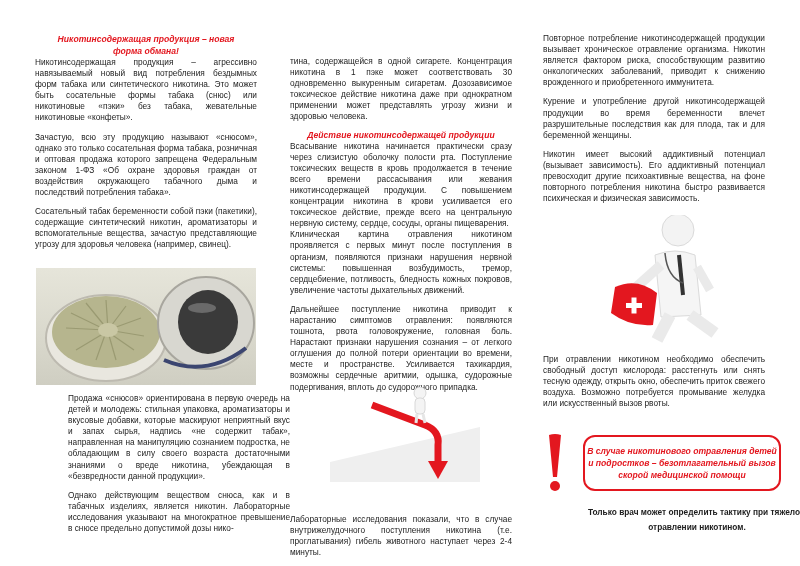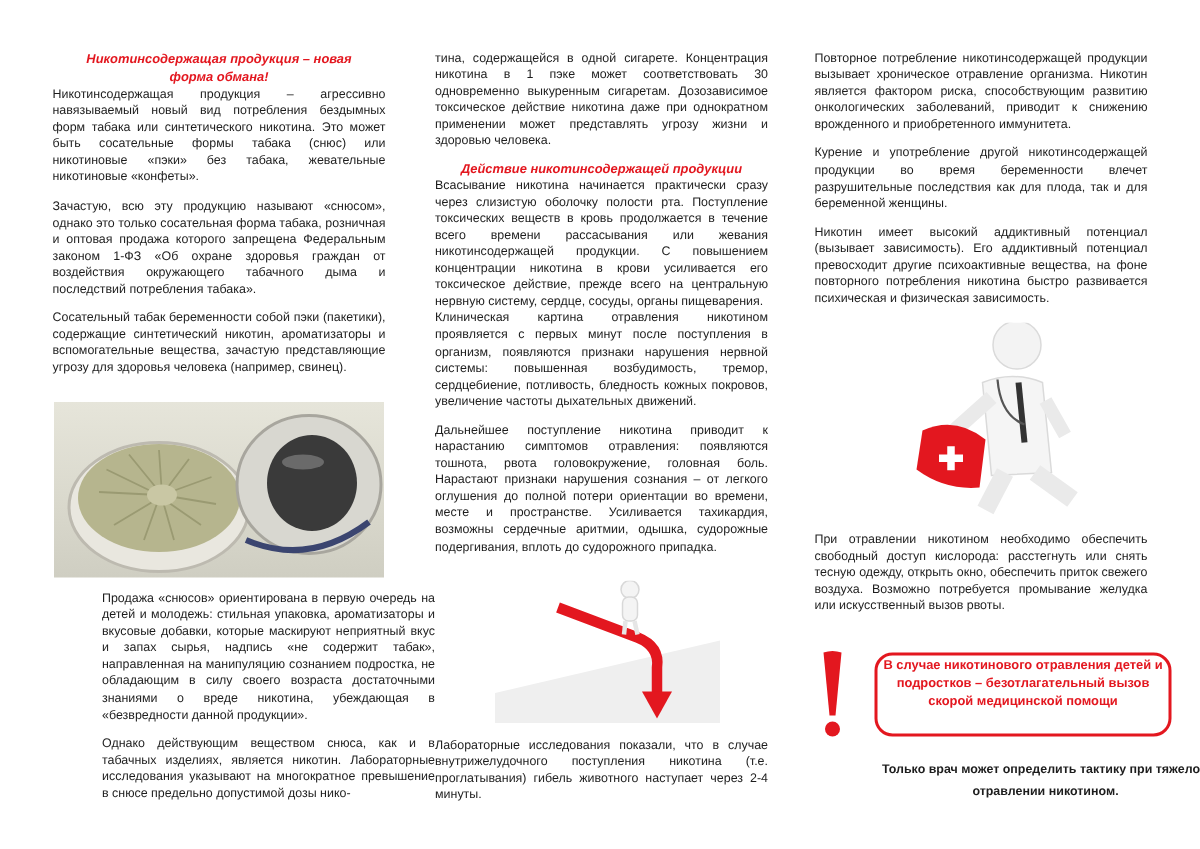--- a/index.html
+++ b/index.html
@@ -2,37 +2,37 @@
 <html><head>
 <meta charset="utf-8">
 <style>
   html, body { margin:0; padding:0; }
   body {
     width:800px; height:566px; background:#ffffff; position:relative; overflow:hidden;
     font-family:"Liberation Sans", sans-serif; color:#1d1d1d;
   }
   .col { position:absolute; top:0; }
   .col1 { left:35px; width:222px; }
-  .col2 { left:290px; width:222px; }
+  .col2 { left:290px; width:222px;margin-top:23px; }
   .col3 { left:543px; width:222px; }
   .h-red {
     color:#e3171f; font-weight:bold; text-align:center; font-size:8.6px; line-height:12px;
     margin:0;
     font-style:italic;
   }
   p.t {
     font-size:8.3px; line-height:11.1px; text-align:justify; margin:0; hyphens:auto;
   }
   .gap { margin-top:8px !important; }
   .img-box { position:absolute; overflow:hidden; }
   .snus { left:36px; top:268px; width:220px; height:117px; background:linear-gradient(180deg,#e6e5da 0%,#d9d8cc 60%,#cfcec2 100%); }
   .alert-box {
     position:absolute; left:583px; top:435px; width:198px; height:56px;
     border:2.5px solid #e3171f; border-radius:12px; box-sizing:border-box;
-    display:flex; align-items:flex-start; justify-content:center; text-align:center;
+    display:flex; align-items:center; justify-content:center; text-align:center;font-style:italic;
   }
   .alert-box span { color:#e3171f; font-weight:bold; font-size:8.6px; line-height:12px; }
   .final { position:absolute; left:540px; top:505px; width:230px; text-align:center; font-weight:bold; font-size:8.3px; line-height:15px; color:#1d1d1d;margin-left:42px; }
 </style>
 </head>
 <body>
 
 <div class="col col1" style="top:33px;">
   <div class="h-red">Никотинсодержащая продукция – новая</div>
   <div class="h-red">форма обмана!</div>

